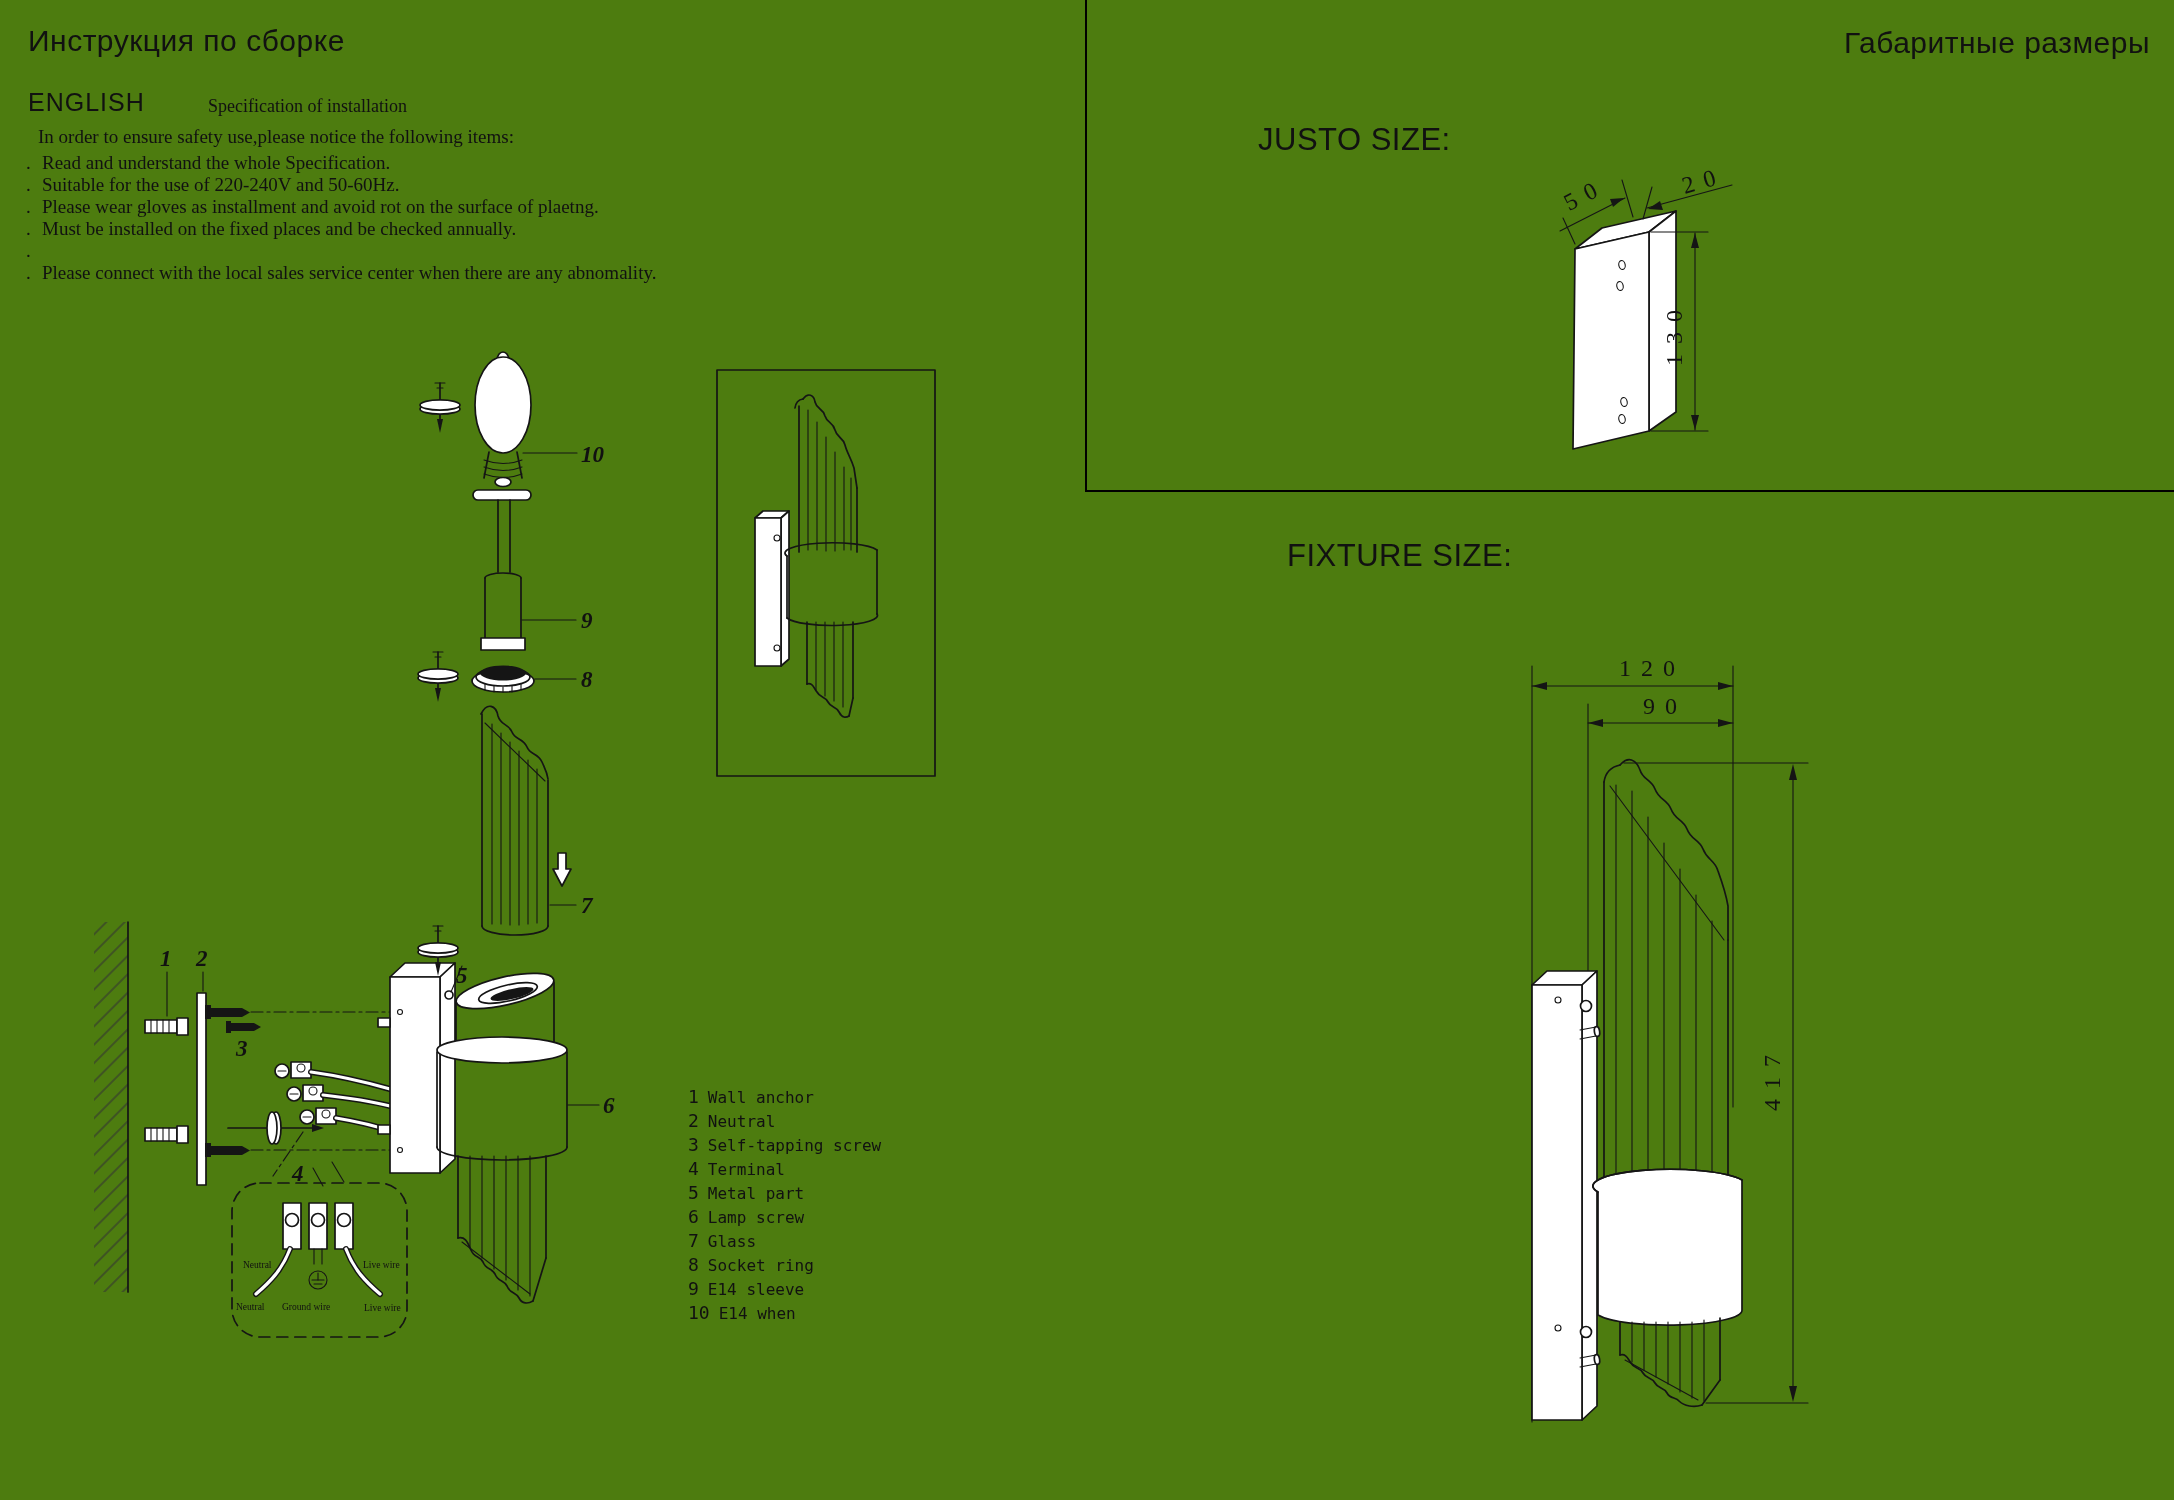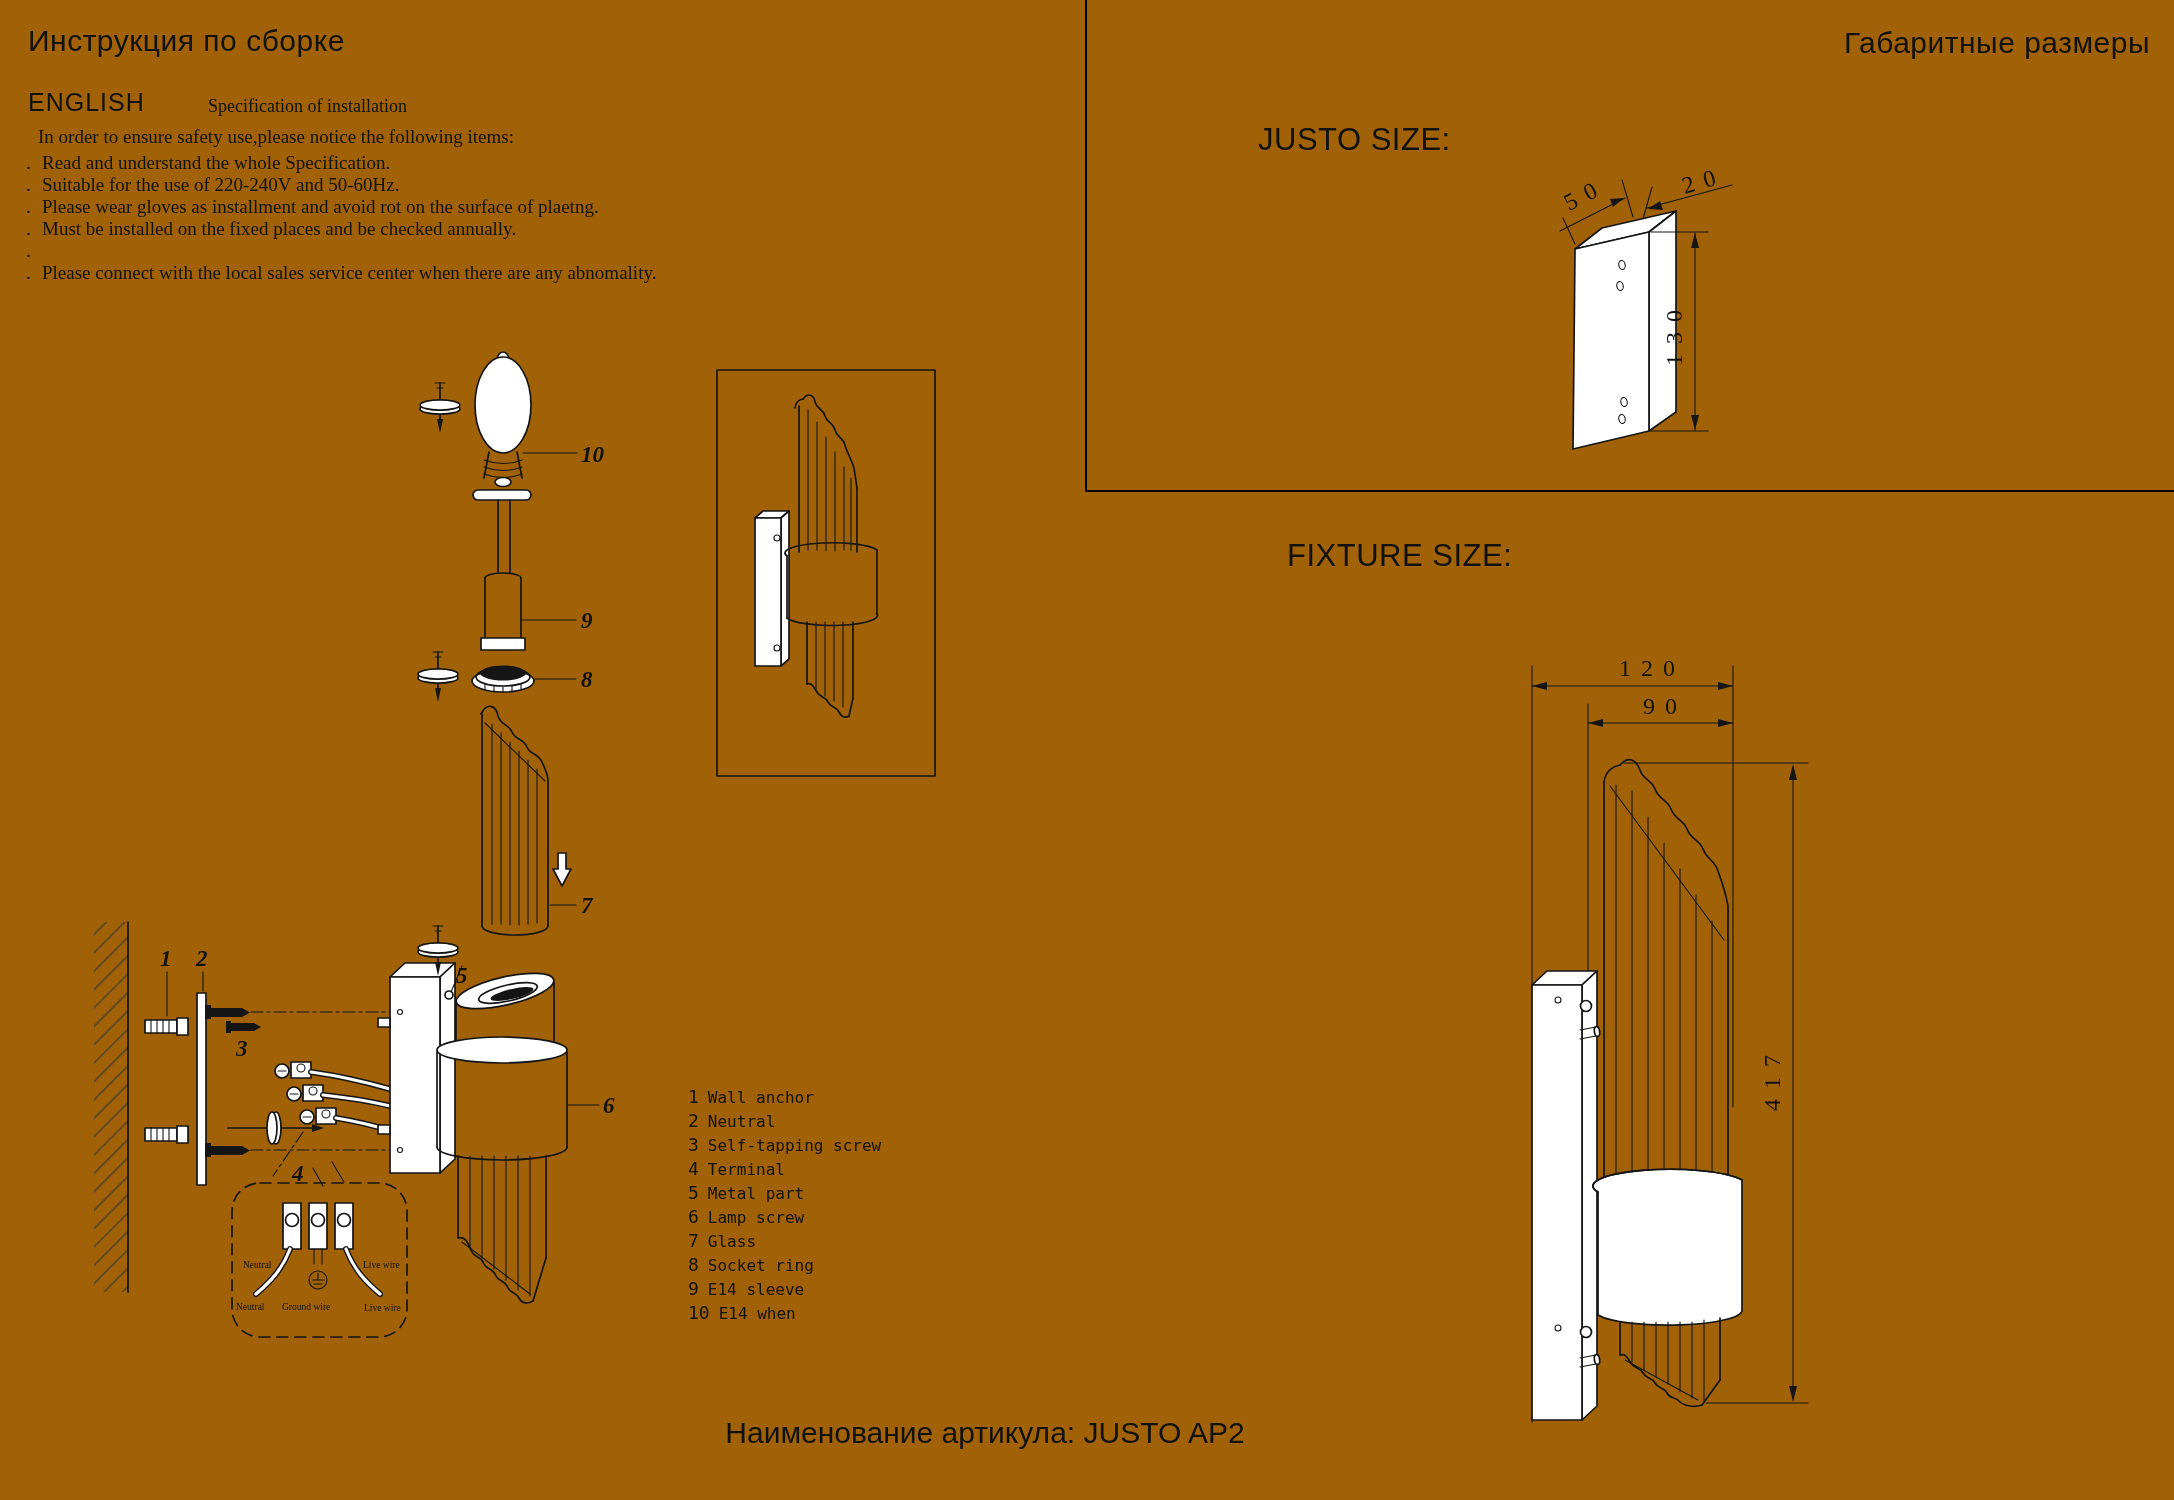--- a/index.html
+++ b/index.html
@@ -1,16 +1,16 @@
 <!DOCTYPE html>
 <html><head>
 <meta charset="utf-8">
 <style>
   html,body{margin:0;padding:0;background:#fff;}
-  #page{position:relative;width:2174px;height:1500px;background:#a16207;overflow:hidden;
+  #page{position:relative;width:2174px;height:1500px;background:#4d7c0f;overflow:hidden;
         font-family:"Liberation Sans",sans-serif;color:#111;}
   .abs{position:absolute;}
   .ru-title{font:400 30px "Liberation Sans",sans-serif;letter-spacing:0.5px;}
   .eng{font:400 25px "Liberation Sans",sans-serif;letter-spacing:1px;}
   .spec-sub{font:400 18px "Liberation Serif",serif;}
   .intro{font:400 19px "Liberation Serif",serif;}
   .items{width:920px;}
   .irow{display:flex;line-height:28.6px;font:400 19px "Liberation Serif",serif;}
   .ibul{width:16px;flex:0 0 16px;}
   .size-head{font:400 31px "Liberation Sans",sans-serif;letter-spacing:0.5px;}
@@ -426,15 +426,14 @@
       <line class="s thin" x1="162" y1="712" x2="162" y2="752"></line>
       <line class="s thin" x1="174" y1="712" x2="174" y2="760"></line>
       <line class="s thin" x1="186" y1="712" x2="186" y2="767"></line>
       <line class="s thin" x1="198" y1="712" x2="198" y2="774"></line>
       <line class="s thin" x1="210" y1="712" x2="210" y2="782"></line>
       <line class="s thin" x1="222" y1="712" x2="222" y2="788"></line>
       <line class="s thin" x1="234" y1="710" x2="234" y2="791"></line>
     </g>
   </svg>
 
-  <div class="abs footer" style="left:560px;top:1416px;">Наименование артикула: JUSTO AP2</div>
 
 </div>
 
 </body></html>

